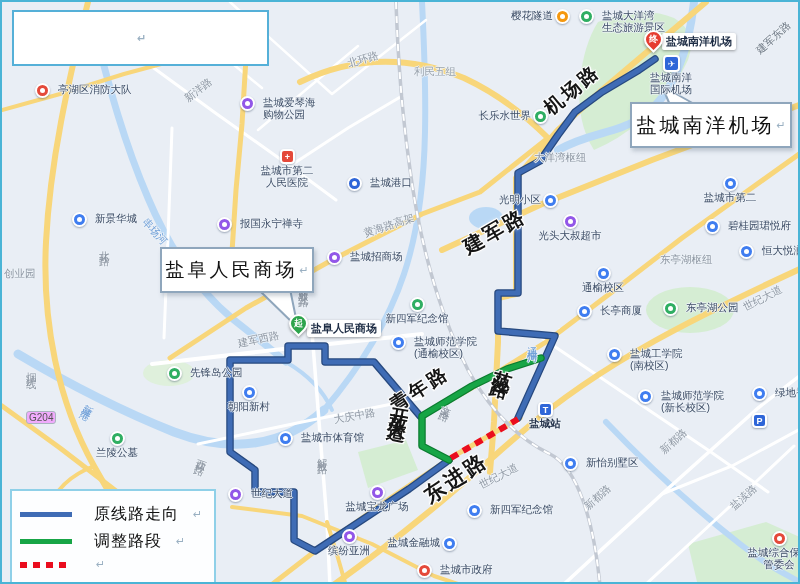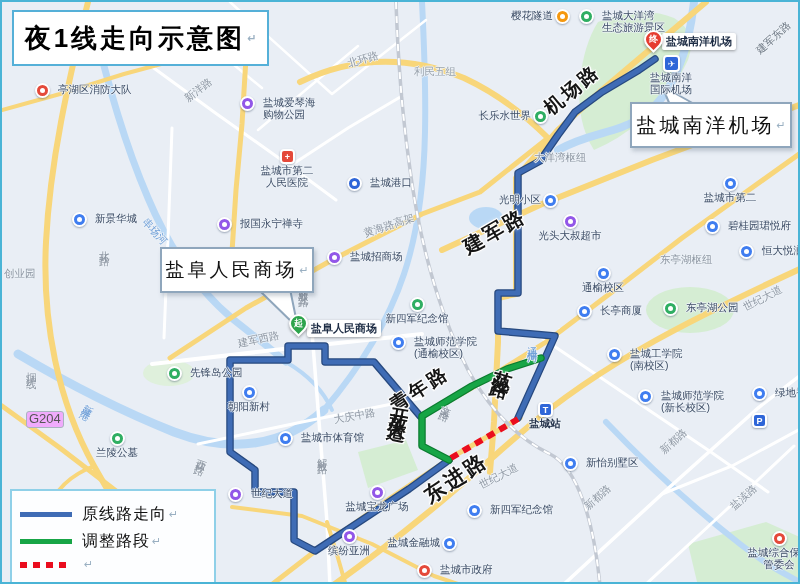--- a/index.html
+++ b/index.html
@@ -39,21 +39,21 @@
   .callout{position:absolute;background:#fff;border:2px solid #8fa6bc;box-shadow:2px 3px 4px rgba(60,80,100,.25);
        display:flex;align-items:center;justify-content:center;font-family:"Liberation Serif","DejaVu Serif",serif;
        font-size:20px;letter-spacing:3px;color:#111;z-index:40;}
   .ret{font-size:11px;color:#9ab0c2;letter-spacing:0;margin-left:2px;font-family:"DejaVu Sans",sans-serif;}
   
   #title-box{position:absolute;left:10px;top:8px;width:253px;height:52px;background:#fff;border:2px solid #55b0d8;
        display:flex;align-items:center;justify-content:center;font-size:26px;font-weight:700;letter-spacing:3px;color:#000;z-index:50;}
   
   #legend{position:absolute;left:8px;top:487px;width:206px;background:#fdfeff;border:2px solid #8fd0e8;
        padding:7px 8px 6px 8px;z-index:50;box-sizing:border-box;}
-  .leg-row{display:flex;align-items:center;margin:6px 0;}
+  .leg-row{display:flex;align-items:center;margin:6px 0;gap:12px;}
   .leg-sample{width:52px;height:5px;margin-right:10px;flex:0 0 auto;}
   .leg-blue{background:#3f6cb5;}
   .leg-green{background:#17a546;}
   .leg-red{background-image:repeating-linear-gradient(90deg,#ea0d1e 0 7px,transparent 7px 13px);height:6px;}
   .leg-label{font-size:16px;color:#111;letter-spacing:1px;white-space:nowrap;}
 </style>
 </head>
 <body>
 
 <div id="stage">
@@ -150,21 +150,21 @@
   <div class="lbl" style="left:236px;top:336px;transform:rotate(-12deg);">建军西路</div>
   <div class="lbl vert" style="left:197px;top:450px;transform:rotate(18deg);">西环路</div>
   <div class="lbl vert" style="left:23px;top:362px;">烟沪线</div>
   <div class="lbl" style="left:478px;top:478px;transform:rotate(-27deg);">世纪大道</div>
   <div class="lbl" style="left:742px;top:300px;transform:rotate(-27deg);">世纪大道</div>
   <div class="lbl" style="left:660px;top:444px;transform:rotate(-42deg);">新都路</div>
   <div class="lbl" style="left:584px;top:500px;transform:rotate(-42deg);">新都路</div>
   <div class="lbl" style="left:730px;top:500px;transform:rotate(-42deg);">盐渎路</div>
   <div class="lbl vert" style="left:443px;top:396px;transform:rotate(22deg);">文港路</div>
   <div class="lbl" style="left:658px;top:252px;">东亭湖枢纽</div>
-  <div class="lbl" style="left:24px;top:409px;font-size:13px;background:#f0abfc;border:1px solid #aab4c0;border-radius:3px;padding:0 2px;color:#555;text-shadow:none;">G204</div>
+  <div class="lbl" style="left:24px;top:409px;font-size:10px;background:#f0abfc;border:1px solid #aab4c0;border-radius:3px;padding:0 2px;color:#555;text-shadow:none;">G204</div>
   <div class="lbl" style="left:2px;top:266px;">创业园</div>
 
   <div class="lbl water" style="left:142px;top:212px;transform:rotate(48deg);">串场河</div>
   <div class="lbl water vert" style="left:86px;top:396px;transform:rotate(28deg);">新洋港</div>
   <div class="lbl water vert" style="left:524px;top:336px;">通榆河</div>
 
   <div class="poi lb-r" style="left:40px;top:88px;">
       <span class="ic c-red"></span>
       <span class="plb">亭湖区消防大队</span>
     </div>
@@ -338,21 +338,20 @@
   <div class="callout" style="left:628px;top:100px;width:158px;height:42px;">
     <span>盐城南洋机场</span>
       <span class="ret">↵</span>
   </div>
   <div class="callout" style="left:158px;top:245px;width:150px;height:42px;font-size:19px;">
     <span>盐阜人民商场</span>
       <span class="ret">↵</span>
   </div>
 
   <div id="title-box">
-    <span>夜1线走向示意图</span>
       <span class="ret">↵</span>
   </div>
 
   <div id="legend">
     <div class="leg-row">
       <span class="leg-sample leg-blue"></span>
       <span class="leg-label">原线路走向</span>
         <span class="ret">↵</span>
     </div>
     <div class="leg-row">

